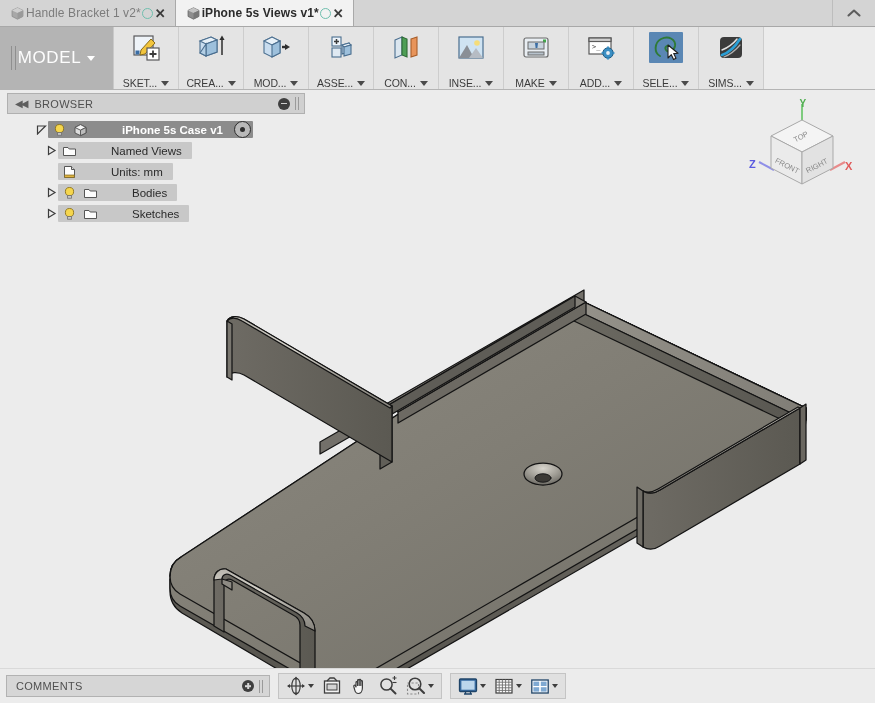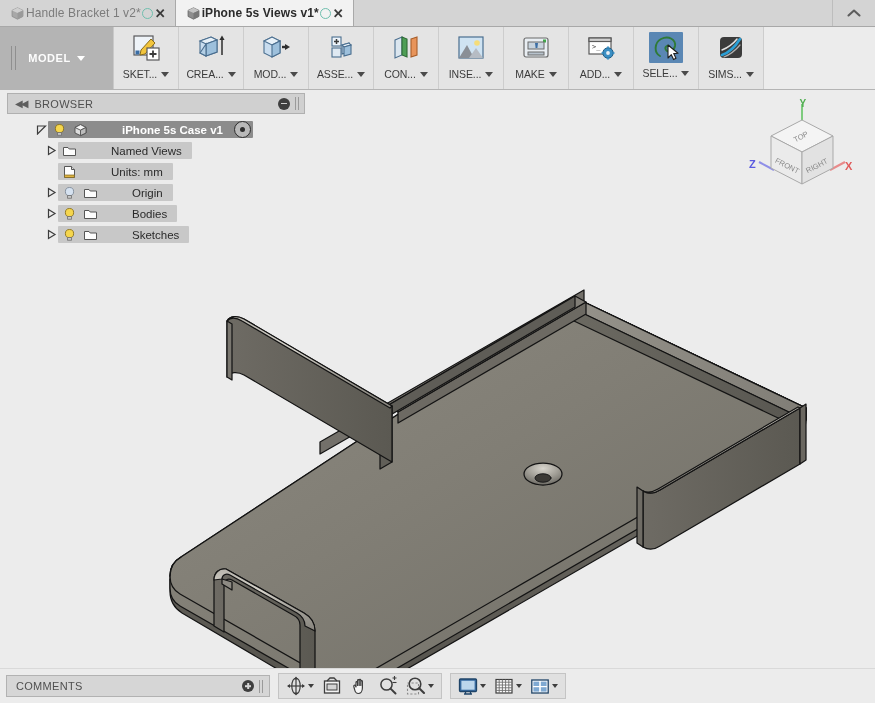--- a/index.html
+++ b/index.html
@@ -90,21 +90,21 @@
     transform: translateY(-50%);
     width: 6px; height: 24px;
   }
   .grip i {
     position: absolute; top: 0; width: 1px; height: 24px;
     background: #8f8f8f;
   }
   .grip i:nth-child(1){ left: 0; }
   .grip i:nth-child(2){ left: 4px; }
   .model-label {
-    font-size: 11px; font-weight: bold;
+    font-size: 17px; font-weight: normal;
     color: #fdfdfd; letter-spacing: 0.6px;
   }
   .caret-down {
     width: 0; height: 0;
     border-left: 4px solid transparent;
     border-right: 4px solid transparent;
     border-top: 5px solid #ffffff;
   }
   .caret-down.dark { border-top-color: #4a4a4a; }
 
@@ -127,21 +127,21 @@
     width: 36px; height: 32px;
     display: flex; align-items: center; justify-content: center;
   }
   .tool-icon.sel-active {
     background: #5a87b4;
     border-radius: 1px;
     width: 34px; height: 31px;
   }
   .tool-label-row {
     display: flex; align-items: center; gap: 4px;
-    margin-top: 4px;
+    margin-top: 14px;
   }
   .tool-label {
     font-size: 10.5px; color: #3b3b3b;
     white-space: nowrap; letter-spacing: -0.1px;
   }
   .ribbon-filler { flex: 1 1 auto; background: #ececec; }
 
   
   .main {
     flex: 1 1 auto;
@@ -756,42 +756,20 @@
                 <path d="M2.5,1.5 L9.5,1.5 L12.5,4.5 L12.5,12.5 L2.5,12.5 Z" fill="#fdfdfd" stroke="#565656" stroke-width="1"></path>
                 <path d="M9.5,1.5 L9.5,4.5 L12.5,4.5" fill="#dcdcdc" stroke="#565656" stroke-width="1"></path>
                 <rect x="2.8" y="10" width="9.4" height="2.3" fill="#f0c34b" stroke="#8a6d1c" stroke-width="0.7"></rect>
                 <path d="M5,10 L5,11.4 M7,10 L7,11.4 M9,10 L9,11.4 M11,10 L11,11.4" stroke="#8a6d1c" stroke-width="0.6"></path>
               </svg>
             </span>
             <span class="node-label">Units: mm</span>
           </span>
         </div>
 
-        <div class="node">
-          <span class="node-indent" style="width:38px"></span>
-          <span class="arrow">
-            <svg width="11" height="11" viewBox="0 0 11 11">
-              <polygon points="2.5,1.5 9,5.5 2.5,9.5" fill="none" stroke="#3d3d3d" stroke-width="1.2"></polygon>
-            </svg>
-          </span>
-          <span class="node-pill">
-            <span class="icon16">
-              <svg width="15" height="14" viewBox="0 0 15 14">
-                <circle cx="7.5" cy="5.6" r="4.1" fill="#d6e2f0" stroke="#7e8a99" stroke-width="0.9"></circle>
-                <rect x="5.6" y="9.6" width="3.8" height="2.6" fill="#c8c8c8" stroke="#6f6f6f" stroke-width="0.8"></rect>
-              </svg>
-            </span>
-            <span class="icon16">
-              <svg width="15" height="14" viewBox="0 0 15 14">
-                <path d="M1.5,3.5 L6,3.5 L7.2,5 L13.5,5 L13.5,11.5 L1.5,11.5 Z" fill="#fdfdfd" stroke="#565656" stroke-width="1"></path>
-              </svg>
-            </span>
-            <span class="node-label">Origin</span>
-          </span>
-        </div>
 
         <div class="node">
           <span class="node-indent" style="width:38px"></span>
           <span class="arrow">
             <svg width="11" height="11" viewBox="0 0 11 11">
               <polygon points="2.5,1.5 9,5.5 2.5,9.5" fill="none" stroke="#3d3d3d" stroke-width="1.2"></polygon>
             </svg>
           </span>
           <span class="node-pill">
             <span class="icon16">

